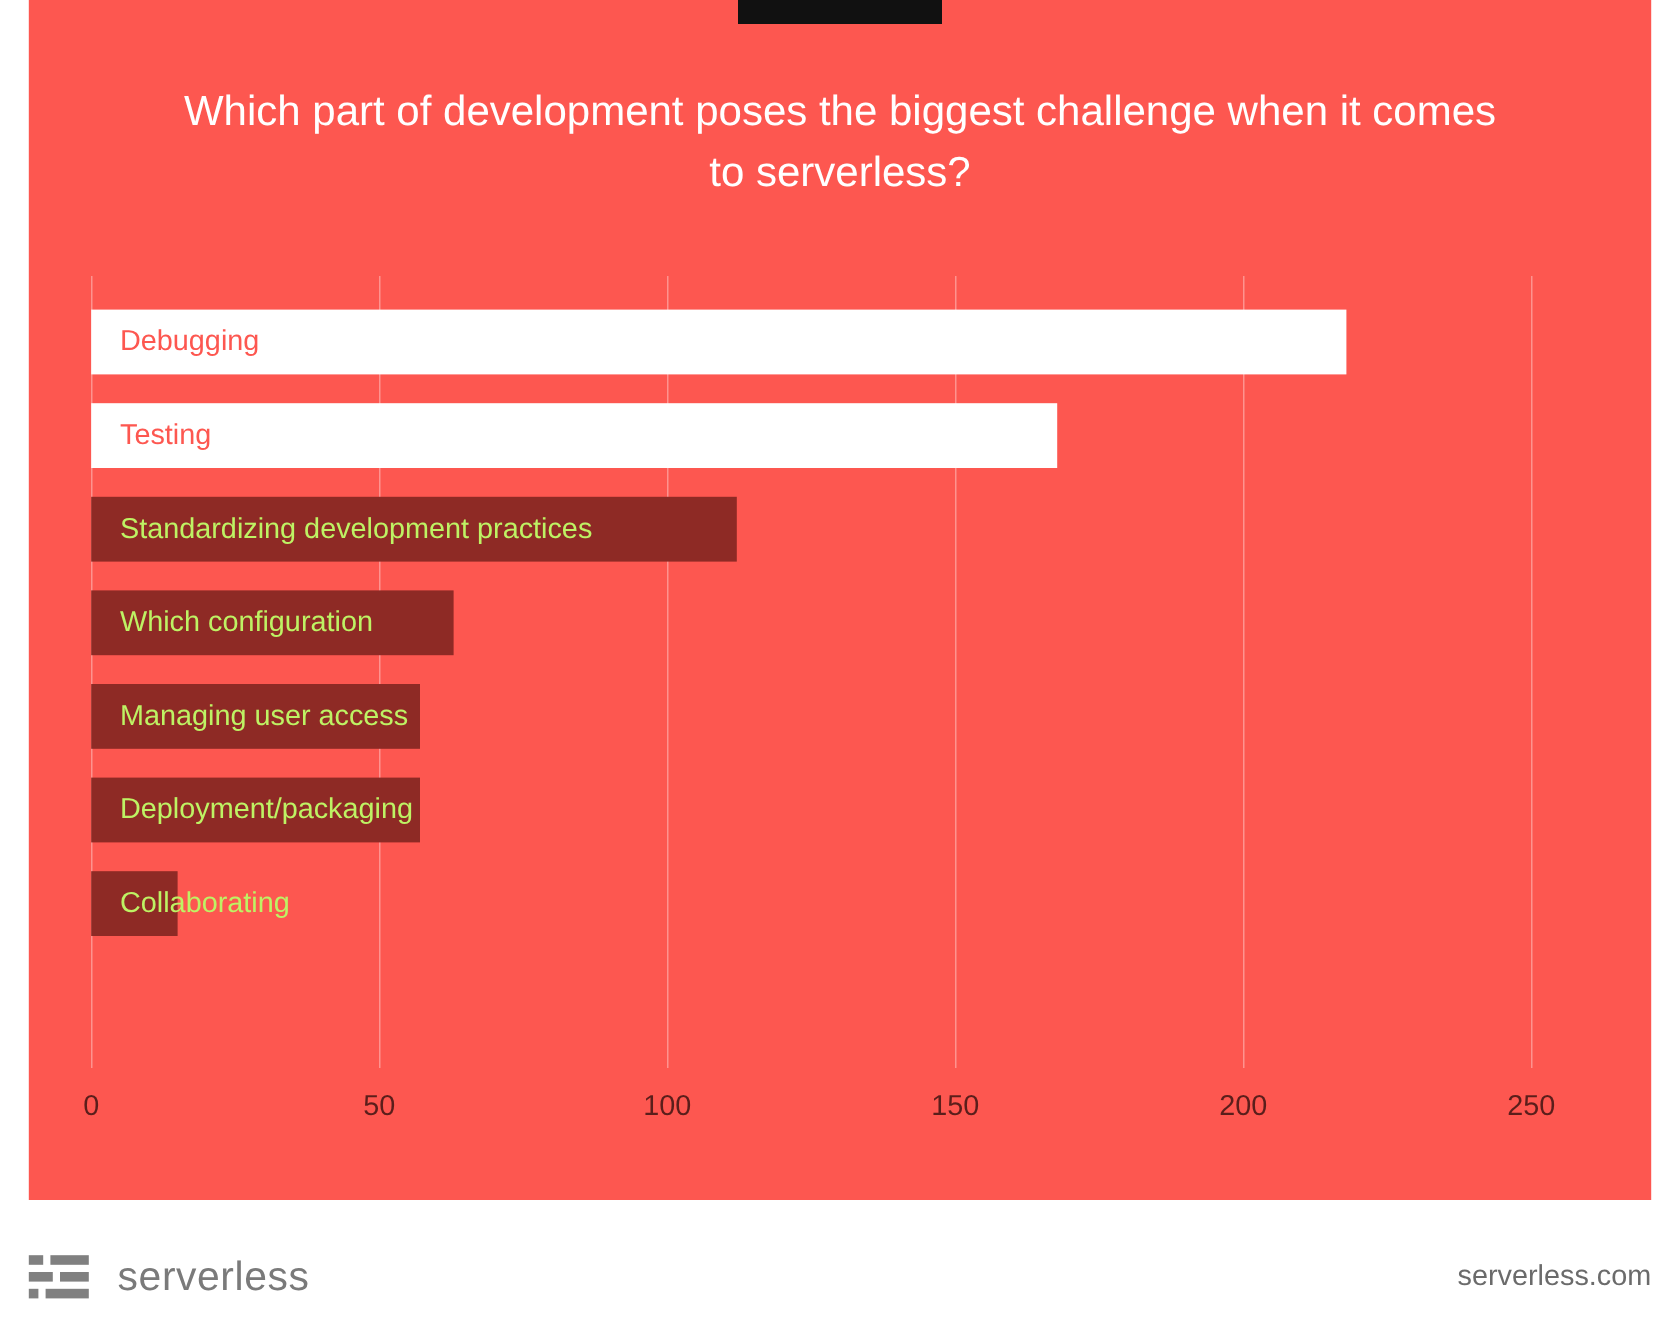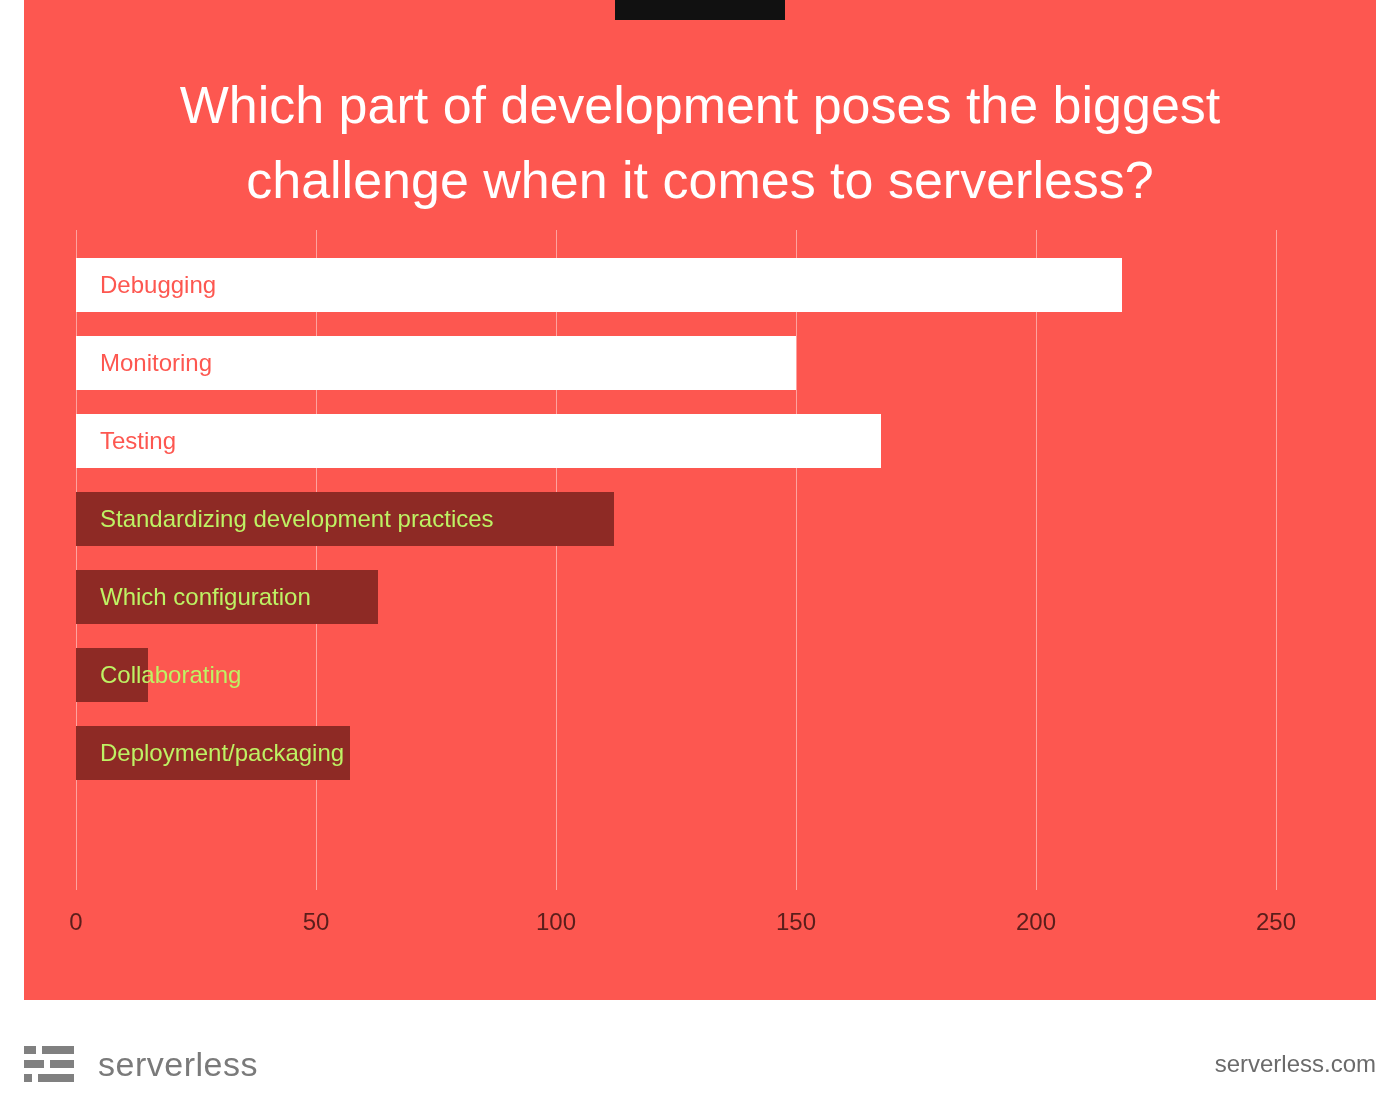--- a/index.html
+++ b/index.html
@@ -23,21 +23,21 @@
     top: 0;
     left: 50%;
     transform: translateX(-50%);
     width: 170px;
     height: 20px;
     background: #111;
   }
   .title {
     color: #fff;
     text-align: center;
-    font-size: 52px;
+    font-size: 35px;
     font-weight: 400;
     padding: 68px 120px 0 120px;
     line-height: 1.45;
   }
   .plot {
     position: absolute;
     left: 52px;
     top: 230px;
     width: 1250px;
     height: 700px;
@@ -147,47 +147,47 @@
         <div class="tick-label" style="left: 960px;">200</div>
         <div class="tick-label" style="left: 1200px;">250</div>
       </div>
     <div class="bars" id="bars">
         <div class="bar-row">
           <div class="bar top3" style="width: 1046.4px;">
             <span class="bar-label">Debugging</span>
           </div>
         </div>
         <div class="bar-row">
-          <div class="bar top3" style="width: 720px;">
-            <span class="bar-label">Monitoring</span>
-          </div>
-        </div>
-        <div class="bar-row">
           <div class="bar top3" style="width: 805px;">
             <span class="bar-label">Testing</span>
           </div>
         </div>
         <div class="bar-row">
           <div class="bar rest" style="width: 537.6px;">
             <span class="bar-label">Standardizing development practices</span>
           </div>
         </div>
         <div class="bar-row">
           <div class="bar rest" style="width: 302.4px;">
             <span class="bar-label">Which configuration</span>
           </div>
         </div>
         <div class="bar-row">
+          <div class="bar rest" style="width: 273.6px;">
+            <span class="bar-label">Managing user access</span>
+          </div>
+        </div>
+        <div class="bar-row">
+          <div class="bar rest" style="width: 273.6px;">
+            <span class="bar-label">Deployment/packaging</span>
+          </div>
+        </div>
+        <div class="bar-row">
           <div class="bar rest" style="width: 72px;">
             <span class="bar-label">Collaborating</span>
-          </div>
-        </div>
-        <div class="bar-row">
-          <div class="bar rest" style="width: 273.6px;">
-            <span class="bar-label">Deployment/packaging</span>
           </div>
         </div>
       </div>
   </div>
 </div>
 
 <div class="footer">
   <div class="brand">
     <div class="brand-logo">
       <div class="line">

